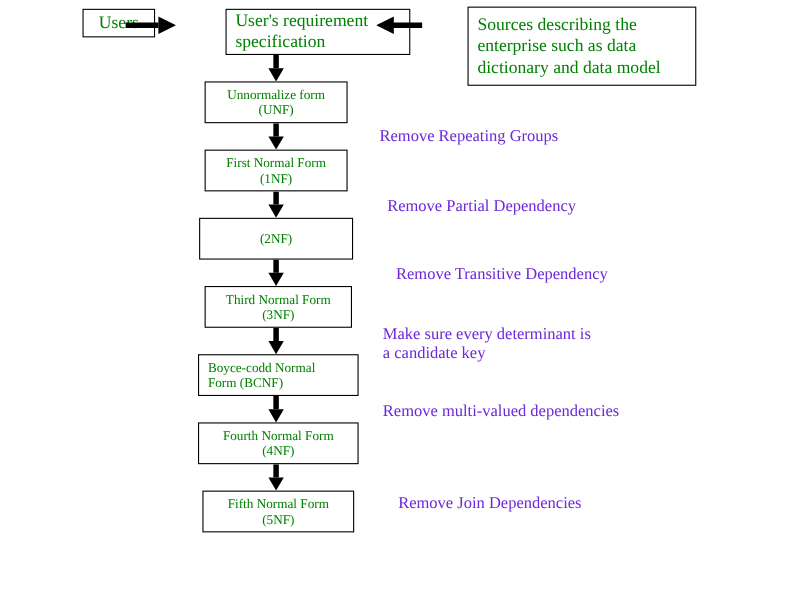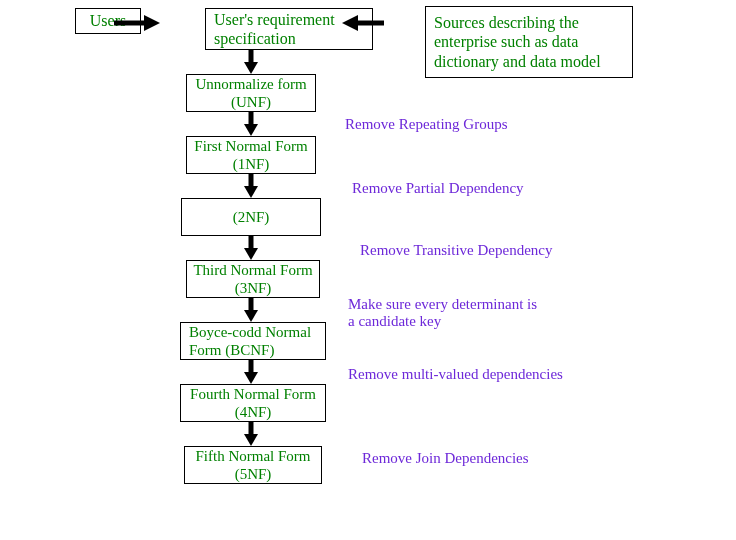--- a/index.html
+++ b/index.html
@@ -9,21 +9,21 @@
       position: relative;
       font-family: "Times New Roman", serif;
       background: #fff;
     }
     .box {
       position: absolute;
       border: 1px solid #000;
       background: #fff;
       padding: 2px 6px;
       text-align: center;
-      font-size: 15px;
+      font-size: 12px;
       line-height: 1.2;
       display: flex;
       align-items: center;
       justify-content: center;
       flex-direction: column;
     }
     .box-large {
       font-size: 16px;
       text-align: left;
       align-items: flex-start;

